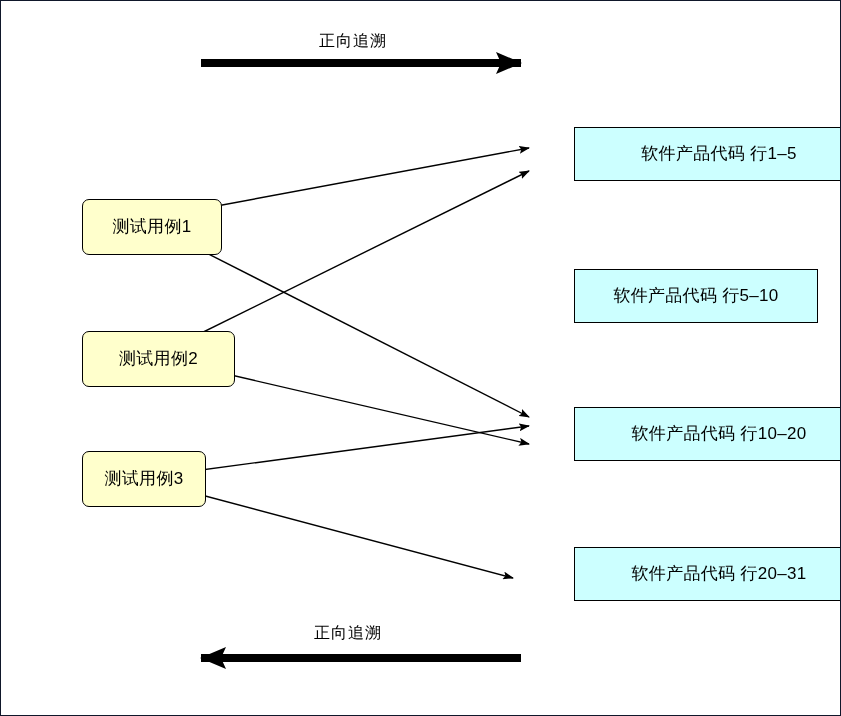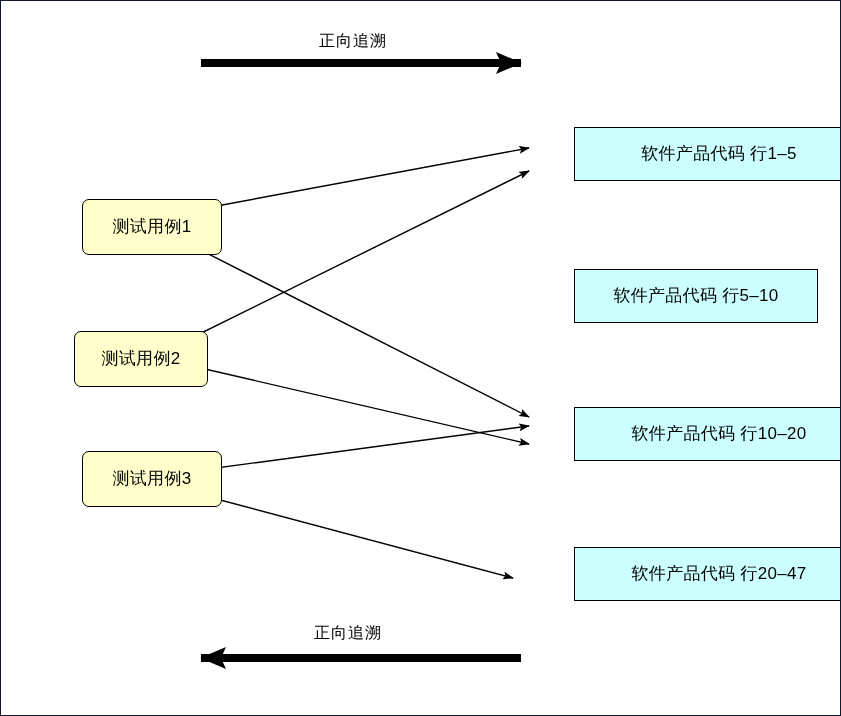--- a/index.html
+++ b/index.html
@@ -91,32 +91,32 @@
         <line x1="178" y1="362" x2="528" y2="443" stroke="#000000" stroke-width="1.4" marker-end="url(#ah)" marker-start="url(#ah-start)"></line>
         <line x1="178" y1="472" x2="528" y2="425" stroke="#000000" stroke-width="1.4" marker-end="url(#ah)" marker-start="url(#ah-start)"></line>
         <line x1="178" y1="488" x2="512" y2="577" stroke="#000000" stroke-width="1.4" marker-end="url(#ah)" marker-start="url(#ah-start)"></line>
       </g>
   </svg>
 
   <div id="nodes-layer">
       <div class="node testcase" style="left: 38px; top: 198px; width: 140px; height: 56px;">
         <span>测试用例1</span>
       </div>
-      <div class="node testcase" style="left: 30px; top: 330px; width: 134px; height: 56px;">
+      <div class="node testcase" style="left: 38px; top: 330px; width: 153px; height: 56px;">
         <span>测试用例2</span>
       </div>
-      <div class="node testcase" style="left: 38px; top: 450px; width: 140px; height: 56px; text-align: center;">
+      <div class="node testcase" style="left: 38px; top: 450px; width: 124px; height: 56px; text-align: center;">
         <span>测试用例3</span>
       </div>
       <div class="node codeblock" style="left: 530px; top: 126px; width: 290px; height: 54px;">
         <span>软件产品代码 行1–5</span>
       </div>
       <div class="node codeblock" style="left: 530px; top: 268px; width: 244px; height: 54px;">
         <span>软件产品代码 行5–10</span>
       </div>
       <div class="node codeblock" style="left: 530px; top: 406px; width: 290px; height: 54px;">
         <span>软件产品代码 行10–20</span>
       </div>
       <div class="node codeblock" style="left: 530px; top: 546px; width: 290px; height: 54px;">
-        <span>软件产品代码 行20–47</span>
+        <span>软件产品代码 行20–31</span>
       </div>
     </div>
 </div>
 
 </body></html>

